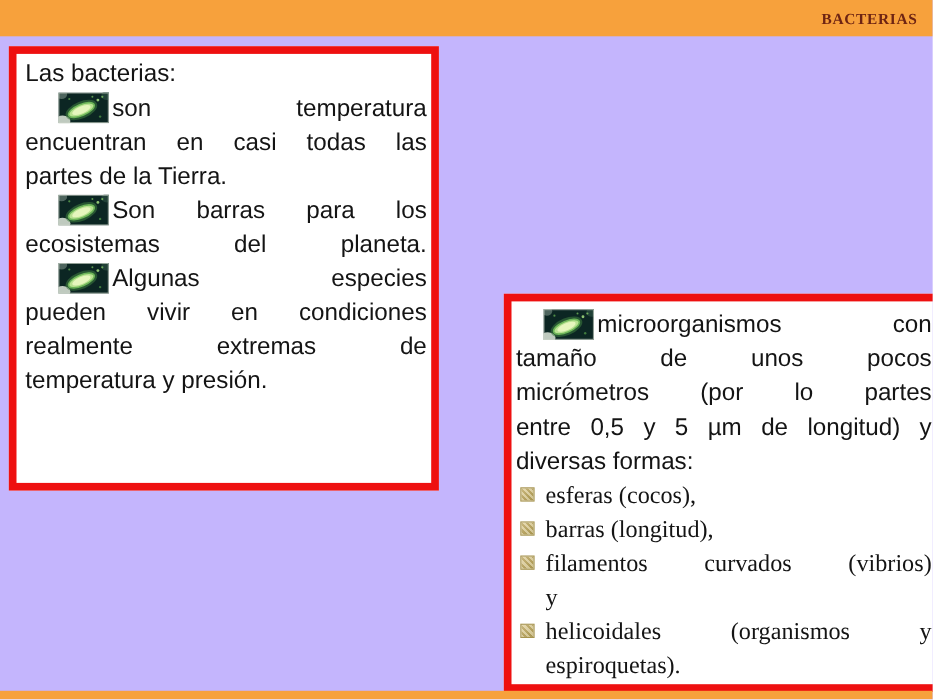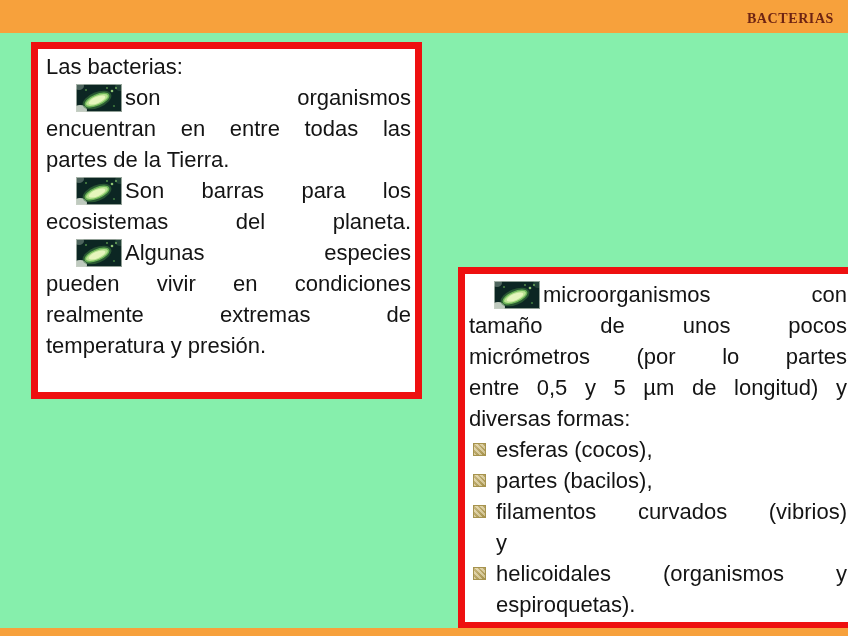--- a/index.html
+++ b/index.html
@@ -1,47 +1,47 @@
 <!DOCTYPE html>
 <html><head>
 <meta charset="utf-8">
 <style>
   html, body { margin: 0; padding: 0; background: #ffffff; }
   .slide {
     position: relative; width: 848px; height: 636px; overflow: hidden;
-    background: #86efac; font-family: "Liberation Sans", sans-serif; color: #141414;
+    background: #c4b5fd; font-family: "Liberation Sans", sans-serif; color: #141414;
   }
   .topbar {
     position: absolute; left: 0; top: 0; width: 848px; height: 33px;
     background: #f7a13c;
   }
   .slide-title {
     position: absolute; right: 14px; top: 11px;
     font-family: "Liberation Serif", serif; font-size: 14px; font-weight: bold;
     letter-spacing: 0.6px; color: #6e2413;
   }
   .bottombar {
     position: absolute; left: 0; bottom: 0; width: 848px; height: 8px;
     background: #f7a13c;
   }
   .box {
     position: absolute; box-sizing: border-box;
     border: 7px solid #ee1010; background: #ffffff;
     font-size: 22px; line-height: 31px;
   }
-  .box-left  { left: 31px;  top: 42px;  width: 391px; height: 357px; padding: 2px 4px 4px 8px; }
+  .box-left  { left: 8px;  top: 42px;  width: 391px; height: 404px; padding: 2px 4px 4px 8px; }
   .box-right { left: 422px; top: 267px; width: 404px; height: 362px; padding: 5px 8px 0 4px; margin-left: 36px; }
   .ln { line-height: 31px; height: 31px; white-space: nowrap; overflow: visible; }
   .just { text-align: justify; text-align-last: justify; -moz-text-align-last: justify; white-space: normal; }
   .ln-img { display: flex; align-items: center; height: 31px; }
   .ln-img .t { flex: 1; line-height: 31px; }
   .bact { flex: none; width: 46px; height: 28px; margin: 0 3px 0 30px; display: inline-block; }
   .box-right .bact { margin-left: 25px; }
   .bact svg { display: block; }
-  .li { display: flex; }
+  .li { display: flex; font-family: Liberation Serif, serif; }
   .sq {
     flex: none; width: 13px; height: 13px; margin: 9px 10px 0 4px;
     box-sizing: border-box; border: 1px solid #a6934e;
     background:
       repeating-linear-gradient(45deg, rgba(255,255,255,0.35) 0 2px, rgba(0,0,0,0.08) 2px 4px),
       linear-gradient(135deg, #dcc88a, #b39e52);
   }
   .li-lines { flex: 1; }
 </style>
 </head>
@@ -68,23 +68,23 @@
             <circle cx="10" cy="6" r="1" fill="#4e8a46"></circle>
             <circle cx="38" cy="22" r="1.1" fill="#3f7a3e"></circle>
             <g transform="rotate(-23 21 16)">
               <ellipse cx="21" cy="16" rx="14" ry="6.5" fill="none" stroke="#3f7f3f" stroke-width="2.5" opacity="0.55"></ellipse>
               <ellipse cx="21" cy="16" rx="12.5" ry="5" fill="#b9e291" stroke="#6db558" stroke-width="1.5"></ellipse>
               <ellipse cx="21" cy="16" rx="9" ry="3.2" fill="#e6f6bd"></ellipse>
             </g>
             <rect x="0.5" y="0.5" width="45" height="27" fill="none" stroke="#c9d2c6" opacity="0.7"></rect>
           </svg>
         </span>
-      <div class="t just">son organismos</div>
+      <div class="t just">son temperatura</div>
     </div>
-    <div class="ln just">encuentran en entre todas las</div>
+    <div class="ln just">encuentran en casi todas las</div>
     <div class="ln">partes de la Tierra.</div>
 
     <div class="ln-img">
       <span class="bact">
           <svg width="46" height="28" viewBox="0 0 46 28">
             <rect width="46" height="28" fill="#0c2623"></rect>
             <ellipse cx="4" cy="26" rx="7" ry="5" fill="#dfe8da" opacity="0.85"></ellipse>
             <ellipse cx="3" cy="2" rx="5" ry="4" fill="#9fb3a6" opacity="0.45"></ellipse>
             <ellipse cx="44" cy="3" rx="5" ry="4" fill="#23453a" opacity="0.9"></ellipse>
             <circle cx="36" cy="7" r="1.3" fill="#8fc573"></circle>
@@ -161,21 +161,21 @@
 
     <div class="li">
       <span class="sq"></span>
       <div class="li-lines">
         <div class="ln">esferas (cocos),</div>
       </div>
     </div>
     <div class="li">
       <span class="sq"></span>
       <div class="li-lines">
-        <div class="ln">partes (bacilos),</div>
+        <div class="ln">barras (longitud),</div>
       </div>
     </div>
     <div class="li">
       <span class="sq"></span>
       <div class="li-lines">
         <div class="ln just">filamentos curvados (vibrios)</div>
         <div class="ln">y</div>
       </div>
     </div>
     <div class="li">

